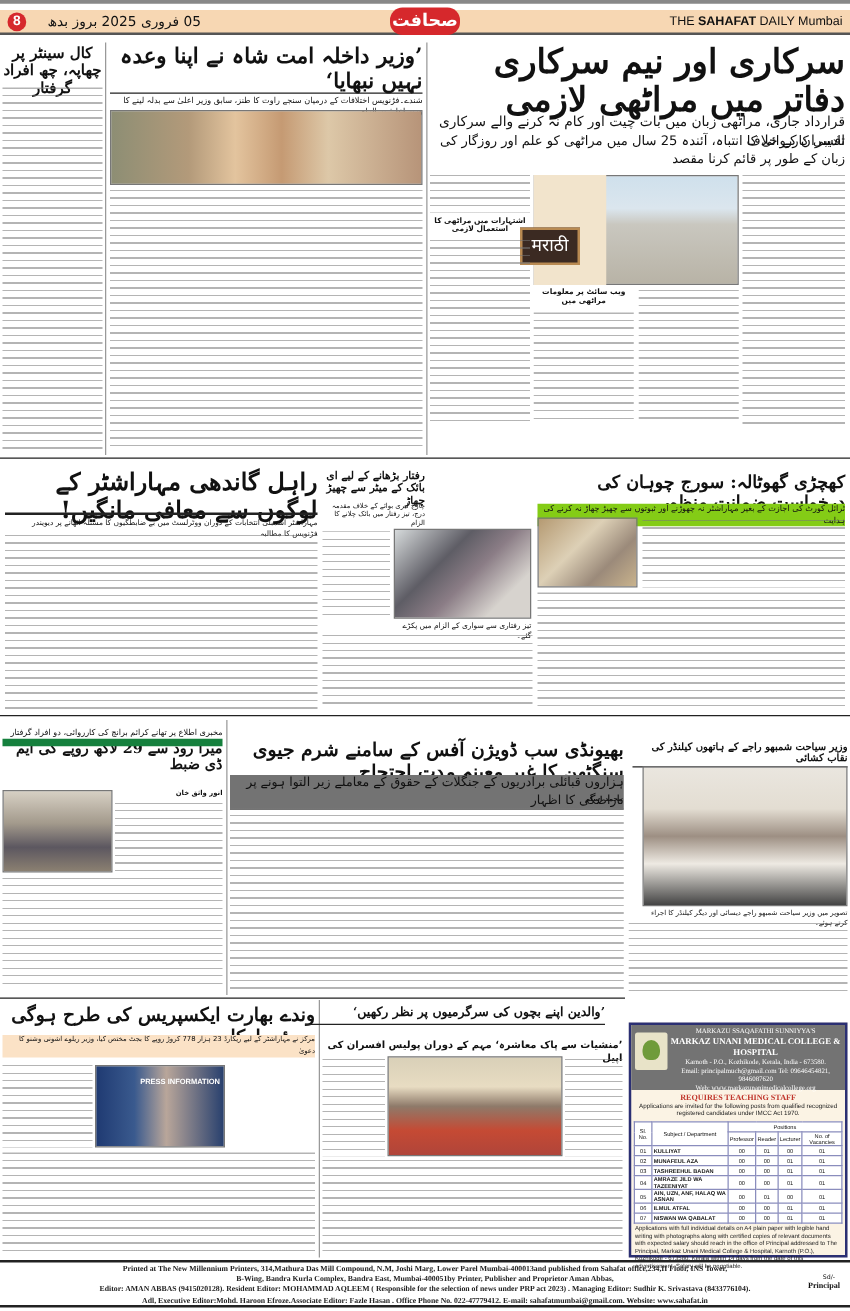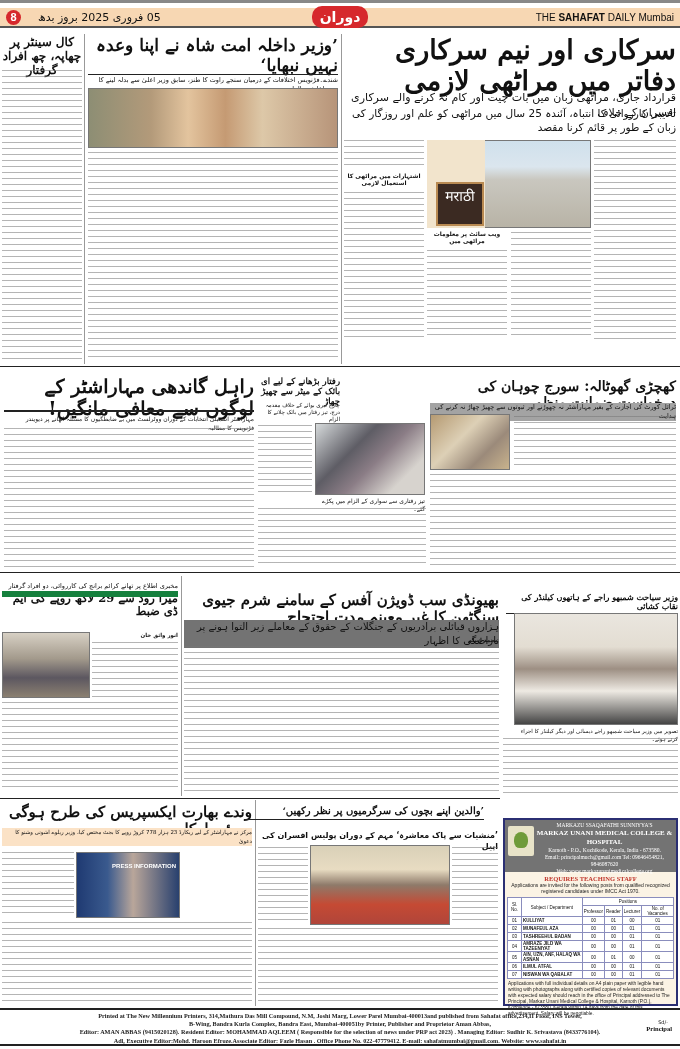--- a/index.html
+++ b/index.html
@@ -35,31 +35,31 @@
 .cap{font-size:6px;line-height:8px}
 .mar{position:absolute;background:#3b2a22;border:2px solid #b98a52;color:#fff;font-family:"DejaVu Serif",serif;font-size:14px;text-align:center}
 </style>
 </head>
 <body>
 
 <div class="abs masthead">
   <div class="mast-bar">
     <div class="pg">8</div>
     <div class="date">05 فروری 2025 بروز بدھ</div>
-    <div class="logo">دوران</div>
+    <div class="logo">صحافت</div>
     <div class="eng"><span>THE </span><b>SAHAFAT</b><span> DAILY Mumbai</span></div>
   </div>
 </div>
 
 <div class="abs rtl hl" style="left:344px;top:34px;width:332px;font-size:27px;text-align:right;">سرکاری اور نیم سرکاری دفاتر میں مراٹھی لازمی</div>
 <div class="abs rtl sub" style="left:344px;top:91px;width:332px;font-size:11px;">قرارداد جاری، مراٹھی زبان میں بات چیت اور کام نہ کرنے والے سرکاری افسران کے خلاف</div>
 <div class="abs rtl sub" style="left:344px;top:106px;width:332px;font-size:10.5px;">تادیبی کارروائی کا انتباہ، آئندہ 25 سال میں مراٹھی کو علم اور روزگار کی زبان کے طور پر قائم کرنا مقصد</div>
 <div class="abs photo" style="left:427px;top:140px;width:164px;height:88px;background:linear-gradient(180deg,#cfe0ec 0,#dbe6ee 30%,#c9c7bf 45%,#b8b3a6 100%)"></div>
 <div class="abs" style="left:427px;top:140px;width:58px;height:88px;background:#f2e4cc"></div>
-<div class="mar" style="left:436px;top:182px;width:48px;height:44px;line-height:26px;font-family:Liberation Serif, serif;">मराठी</div>
+<div class="mar" style="left:416px;top:182px;width:48px;height:30px;line-height:26px;">मराठी</div>
 <div class="abs col lines" style="left:594px;top:140px;width:82px;height:200px"></div>
 <div class="abs col lines" style="left:511px;top:232px;width:80px;height:108px"></div>
 <div class="abs col lines" style="left:427px;top:250px;width:80px;height:90px"></div>
 <div class="abs rtl" style="left:427px;top:230px;width:80px;font-size:6px;font-weight:bold;text-align:center">ویب سائٹ پر معلومات مراٹھی میں</div>
 <div class="abs col lines" style="left:344px;top:140px;width:80px;height:30px"></div>
 <div class="abs rtl" style="left:344px;top:172px;width:80px;font-size:6px;font-weight:bold;text-align:center">اشتہارات میں مراٹھی کا استعمال لازمی</div>
 <div class="abs col lines" style="left:344px;top:192px;width:80px;height:148px"></div>
 
 <div class="abs rtl hl" style="left:2px;top:36px;width:80px;font-size:12px;text-align:center">کال سینٹر پر چھاپہ، چھ افراد گرفتار</div>
 <div class="abs col lines" style="left:2px;top:70px;width:80px;height:290px"></div>
@@ -80,21 +80,21 @@
 <div class="abs col lines" style="left:4px;top:428px;width:250px;height:140px"></div>
 
 <div class="abs rtl hl" style="left:258px;top:377px;width:82px;font-size:8.5px;">رفتار بڑھانے کے لیے ای بائک کے میٹر سے چھیڑ چھاڑ</div>
 <div class="abs rtl" style="left:258px;top:402px;width:82px;font-size:5.5px;line-height:7px">چارج لیری بوائے کے خلاف مقدمہ درج، تیز رفتار میں بائک چلانے کا الزام</div>
 <div class="abs photo" style="left:315px;top:423px;width:110px;height:72px;background:linear-gradient(135deg,#d6dadb,#5e5d65 35%,#8b7d86 55%,#d7d3ce 80%)"></div>
 <div class="abs rtl cap" style="left:315px;top:497px;width:110px">تیز رفتاری سے سواری کے الزام میں پکڑے گئے۔</div>
 <div class="abs col lines" style="left:258px;top:425px;width:54px;height:70px"></div>
 <div class="abs col lines" style="left:258px;top:508px;width:168px;height:60px"></div>
 
 <div class="abs rtl hl" style="left:430px;top:378px;width:246px;font-size:14px;">کھچڑی گھوٹالہ: سورج چوہان کی درخواست ضمانت منظور</div>
-<div class="abs rtl" style="left:430px;top:403px;width:246px;font-size:6.5px;line-height:9px;background:#a3a3a3">ٹرائل کورٹ کی اجازت کے بغیر مہاراشٹر نہ چھوڑنے اور ثبوتوں سے چھیڑ چھاڑ نہ کرنے کی ہدایت</div>
+<div class="abs rtl" style="left:430px;top:403px;width:246px;font-size:6.5px;line-height:9px;background:#84cc16">ٹرائل کورٹ کی اجازت کے بغیر مہاراشٹر نہ چھوڑنے اور ثبوتوں سے چھیڑ چھاڑ نہ کرنے کی ہدایت</div>
 <div class="abs photo" style="left:430px;top:414px;width:80px;height:56px;background:linear-gradient(135deg,#b59a72,#ddd0b6 40%,#9b8a7a 70%,#c9b38d)"></div>
 <div class="abs col lines" style="left:514px;top:416px;width:162px;height:54px"></div>
 <div class="abs col lines" style="left:430px;top:474px;width:246px;height:94px"></div>
 
 <div class="abs rule" style="left:0;top:572px;width:680px;height:1px"></div>
 
 <div class="abs rtl hl" style="left:2px;top:592px;width:176px;font-size:11.5px;">میرا روڈ سے 29 لاکھ روپے کی ایم ڈی ضبط</div>
 <div class="abs rtl" style="left:2px;top:582px;width:176px;font-size:6.5px;line-height:9px;border-bottom:6px solid #15803d">مخبری اطلاع پر تھانے کرائم برانچ کی کارروائی، دو افراد گرفتار</div>
 <div class="abs photo" style="left:2px;top:632px;width:88px;height:66px;background:linear-gradient(180deg,#d7d0c4,#a39a8c 40%,#5c5760 70%,#8b8071)"></div>
 <div class="abs rtl" style="left:92px;top:632px;width:86px;font-size:5.5px;font-weight:bold">انور واثق خان</div>

